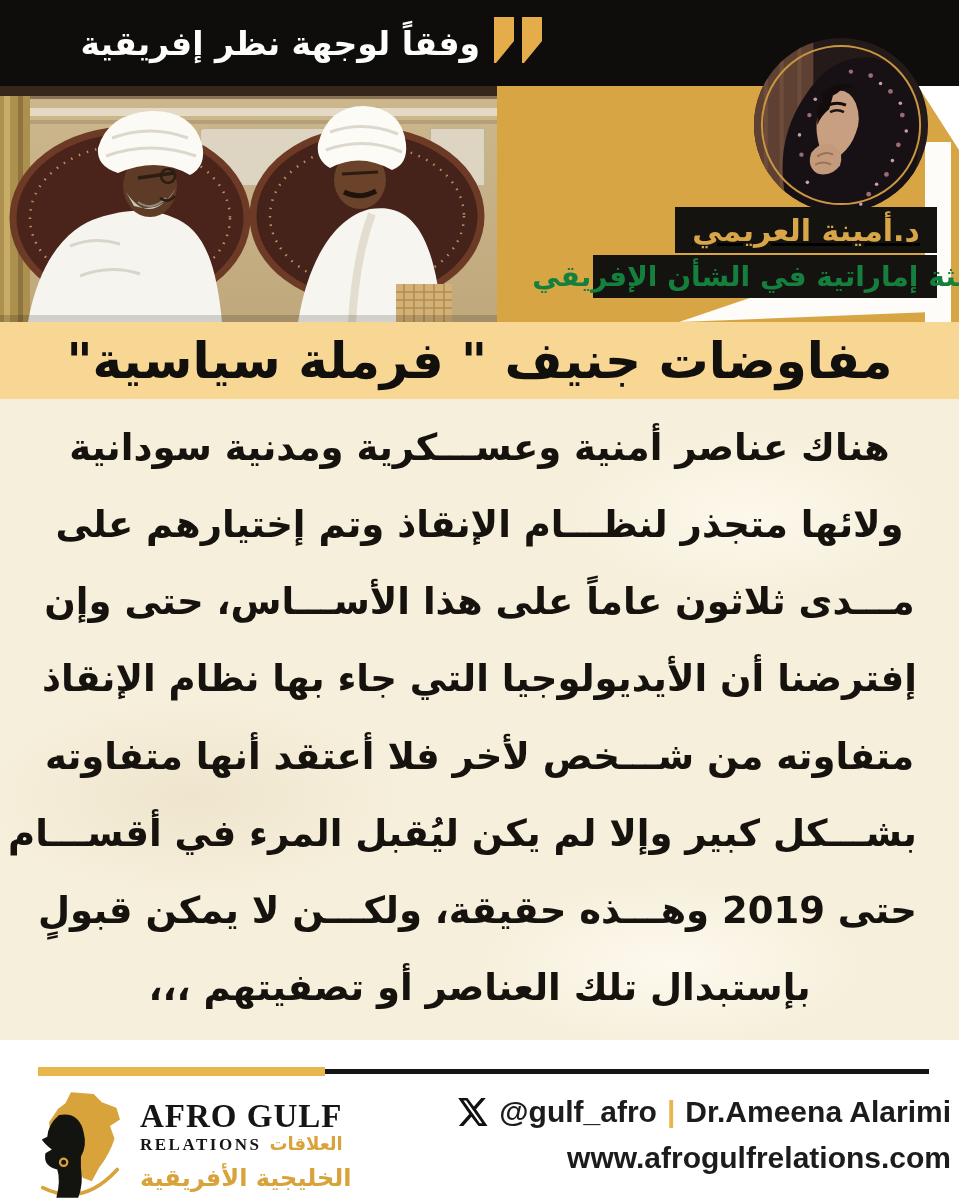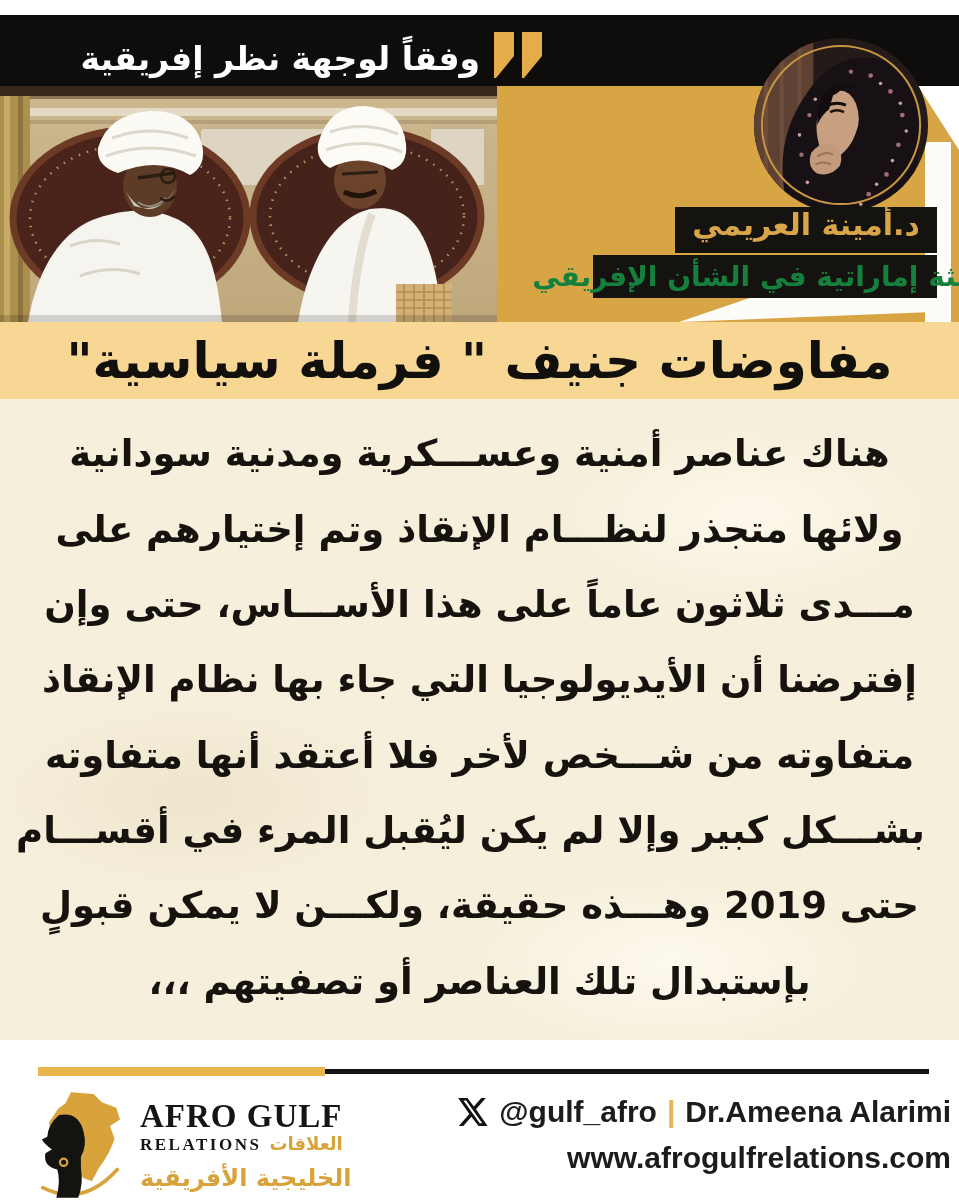--- a/index.html
+++ b/index.html
@@ -1,58 +1,58 @@
 <!DOCTYPE html>
 <html lang="ar"><head>
 <meta charset="utf-8">
 <style>
   html,body{margin:0;padding:0;background:#ffffff;}
   .canvas{position:relative;width:959px;height:1200px;overflow:hidden;background:#ffffff;
           font-family:"DejaVu Sans",sans-serif;}
 
   
-  .topbar{position:absolute;left:0;top:15px;width:959px;height:86px;background:#0e0d0c;}
+  .topbar{position:absolute;left:0;top:0;width:959px;height:86px;background:#0e0d0c;}
   .topbar-inner{position:absolute;left:0;top:0;width:552px;height:86px;direction:rtl;
                 display:flex;align-items:center;justify-content:flex-start;gap:14px;padding-right:4px;box-sizing:border-box;}
   .topbar-title{color:#fdfdfb;font-size:33px;font-weight:bold;letter-spacing:.5px;white-space:nowrap;}
   .quote-icon{display:inline-flex;margin-top:-6px;}
 
   
   .photo-main{position:absolute;left:0;top:86px;width:497px;height:236px;overflow:hidden;}
 
   
   .gold-block{position:absolute;left:497px;top:86px;width:462px;height:236px;background:#d7a544;}
   .wedge-tr{position:absolute;left:412px;top:0;width:50px;height:64px;background:#ffffff;
             clip-path:polygon(18% 0,100% 0,100% 100%);}
   .white-strip{position:absolute;left:428px;top:56px;width:26px;height:180px;background:#fdfcf9;}
   .wedge-bottom{position:absolute;left:182px;top:212px;width:272px;height:24px;background:#fdfcf9;
                 clip-path:polygon(26% 0,100% 0,100% 55%,0 100%);}
   .portrait{position:absolute;left:255px;top:-50px;width:178px;height:178px;}
   .name-banner{position:absolute;left:178px;top:121px;width:262px;height:46px;background:#151310;
-               display:flex;justify-content:center;}
+               display:flex;align-items:center;justify-content:center;text-decoration:underline;}
   .name-banner span{color:#d8a548;font-size:30px;font-weight:bold;direction:rtl;white-space:nowrap;}
   .role-banner{position:absolute;left:96px;top:169px;width:344px;height:43px;background:#151310;
                display:flex;align-items:center;justify-content:center;}
   .role-banner span{color:#15803d;font-size:28px;font-weight:bold;direction:rtl;white-space:nowrap;}
 
   
   .headline-band{position:absolute;left:0;top:322px;width:959px;height:77px;background:#f8d795;
                  display:flex;align-items:center;justify-content:center;}
   .headline-band h2{margin:0;direction:rtl;color:#12100d;font-size:50px;font-weight:bold;white-space:nowrap;}
 
   
   .body-text{position:absolute;left:0;top:399px;width:959px;height:641px;
              background:
                radial-gradient(260px 120px at 78% 18%, #fdf8ec 0%, rgba(253,248,236,0) 70%),
                radial-gradient(300px 140px at 20% 62%, #efe5cd 0%, rgba(239,229,205,0) 70%),
                radial-gradient(280px 120px at 70% 88%, #fdf9ee 0%, rgba(253,249,238,0) 70%),
                #f6efdb;
              display:flex;flex-direction:column;justify-content:space-evenly;
              padding:6px 26px 10px 26px;box-sizing:border-box;}
-  .body-text p{margin:8px;direction:rtl;text-align:center;color:#16130f;
+  .body-text p{margin:16px;direction:rtl;text-align:center;color:#16130f;
                font-size:37px;font-weight:bold;line-height:1.0;white-space:nowrap;}
 
   
   .footer{position:absolute;left:0;top:1040px;width:959px;height:180px;background:#ffffff;}
   .divider-gold{position:absolute;left:38px;top:27px;width:287px;height:9px;background:#e9b64d;}
   .divider-black{position:absolute;left:325px;top:29px;width:604px;height:5px;background:#141414;}
   .logo-row{position:absolute;left:30px;top:48px;display:flex;align-items:center;gap:10px;}
   .logo-text{display:flex;flex-direction:column;line-height:1.05;}
   .logo-l1{font-family:"Liberation Serif",serif;font-weight:bold;color:#151515;font-size:33px;letter-spacing:1px;}
   .logo-l2{display:flex;align-items:baseline;gap:8px;margin-top:2px;}

